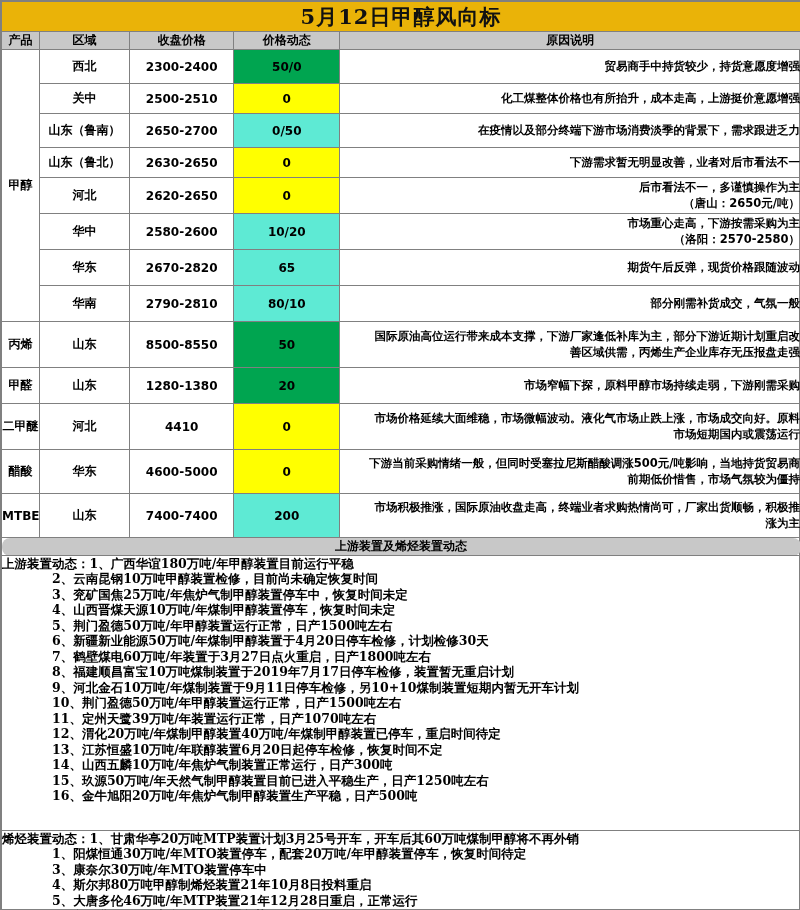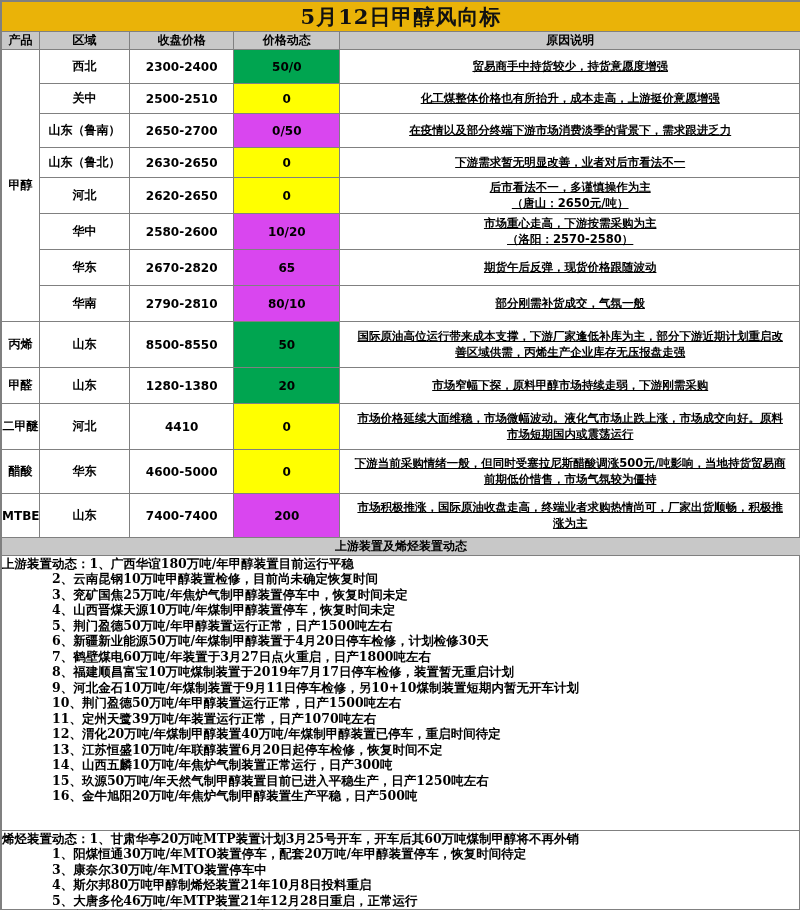--- a/index.html
+++ b/index.html
@@ -52,40 +52,40 @@
     font-weight: bold;
   }
 
   
   .c-prod, .c-reg, .c-price, .c-dyn {
     text-align: center;
     font-size: 12px;
     font-weight: bold;
   }
   .c-reason {
-    text-align: center;
+    text-align: right;
     padding: 2px 4px 2px 5px;
     font-size: 11.5px;
     font-weight: bold;
     line-height: 1.35;
-    text-decoration: underline;
   }
   .c-reason .l2 { display: block; }
 
   .bg-green  { background: #00a550; }
   .bg-yellow { background: #ffff00; }
-  .bg-red    { background: #d946ef; }
+  .bg-red    { background: #5eead4; }
 
   
   .band {
     background: #c8c8c8;
     text-align: center;
     height: 17px;
     font-size: 12px;
     font-weight: bold;
+    border-radius: 8px;
   }
 
   
   .notes {
     padding: 2px 4px 3px 3px;
     font-size: 12.5px;
     font-weight: bold;
     font-family: "DejaVu Serif", "Liberation Serif", serif;
     line-height: 1.0;
   }

